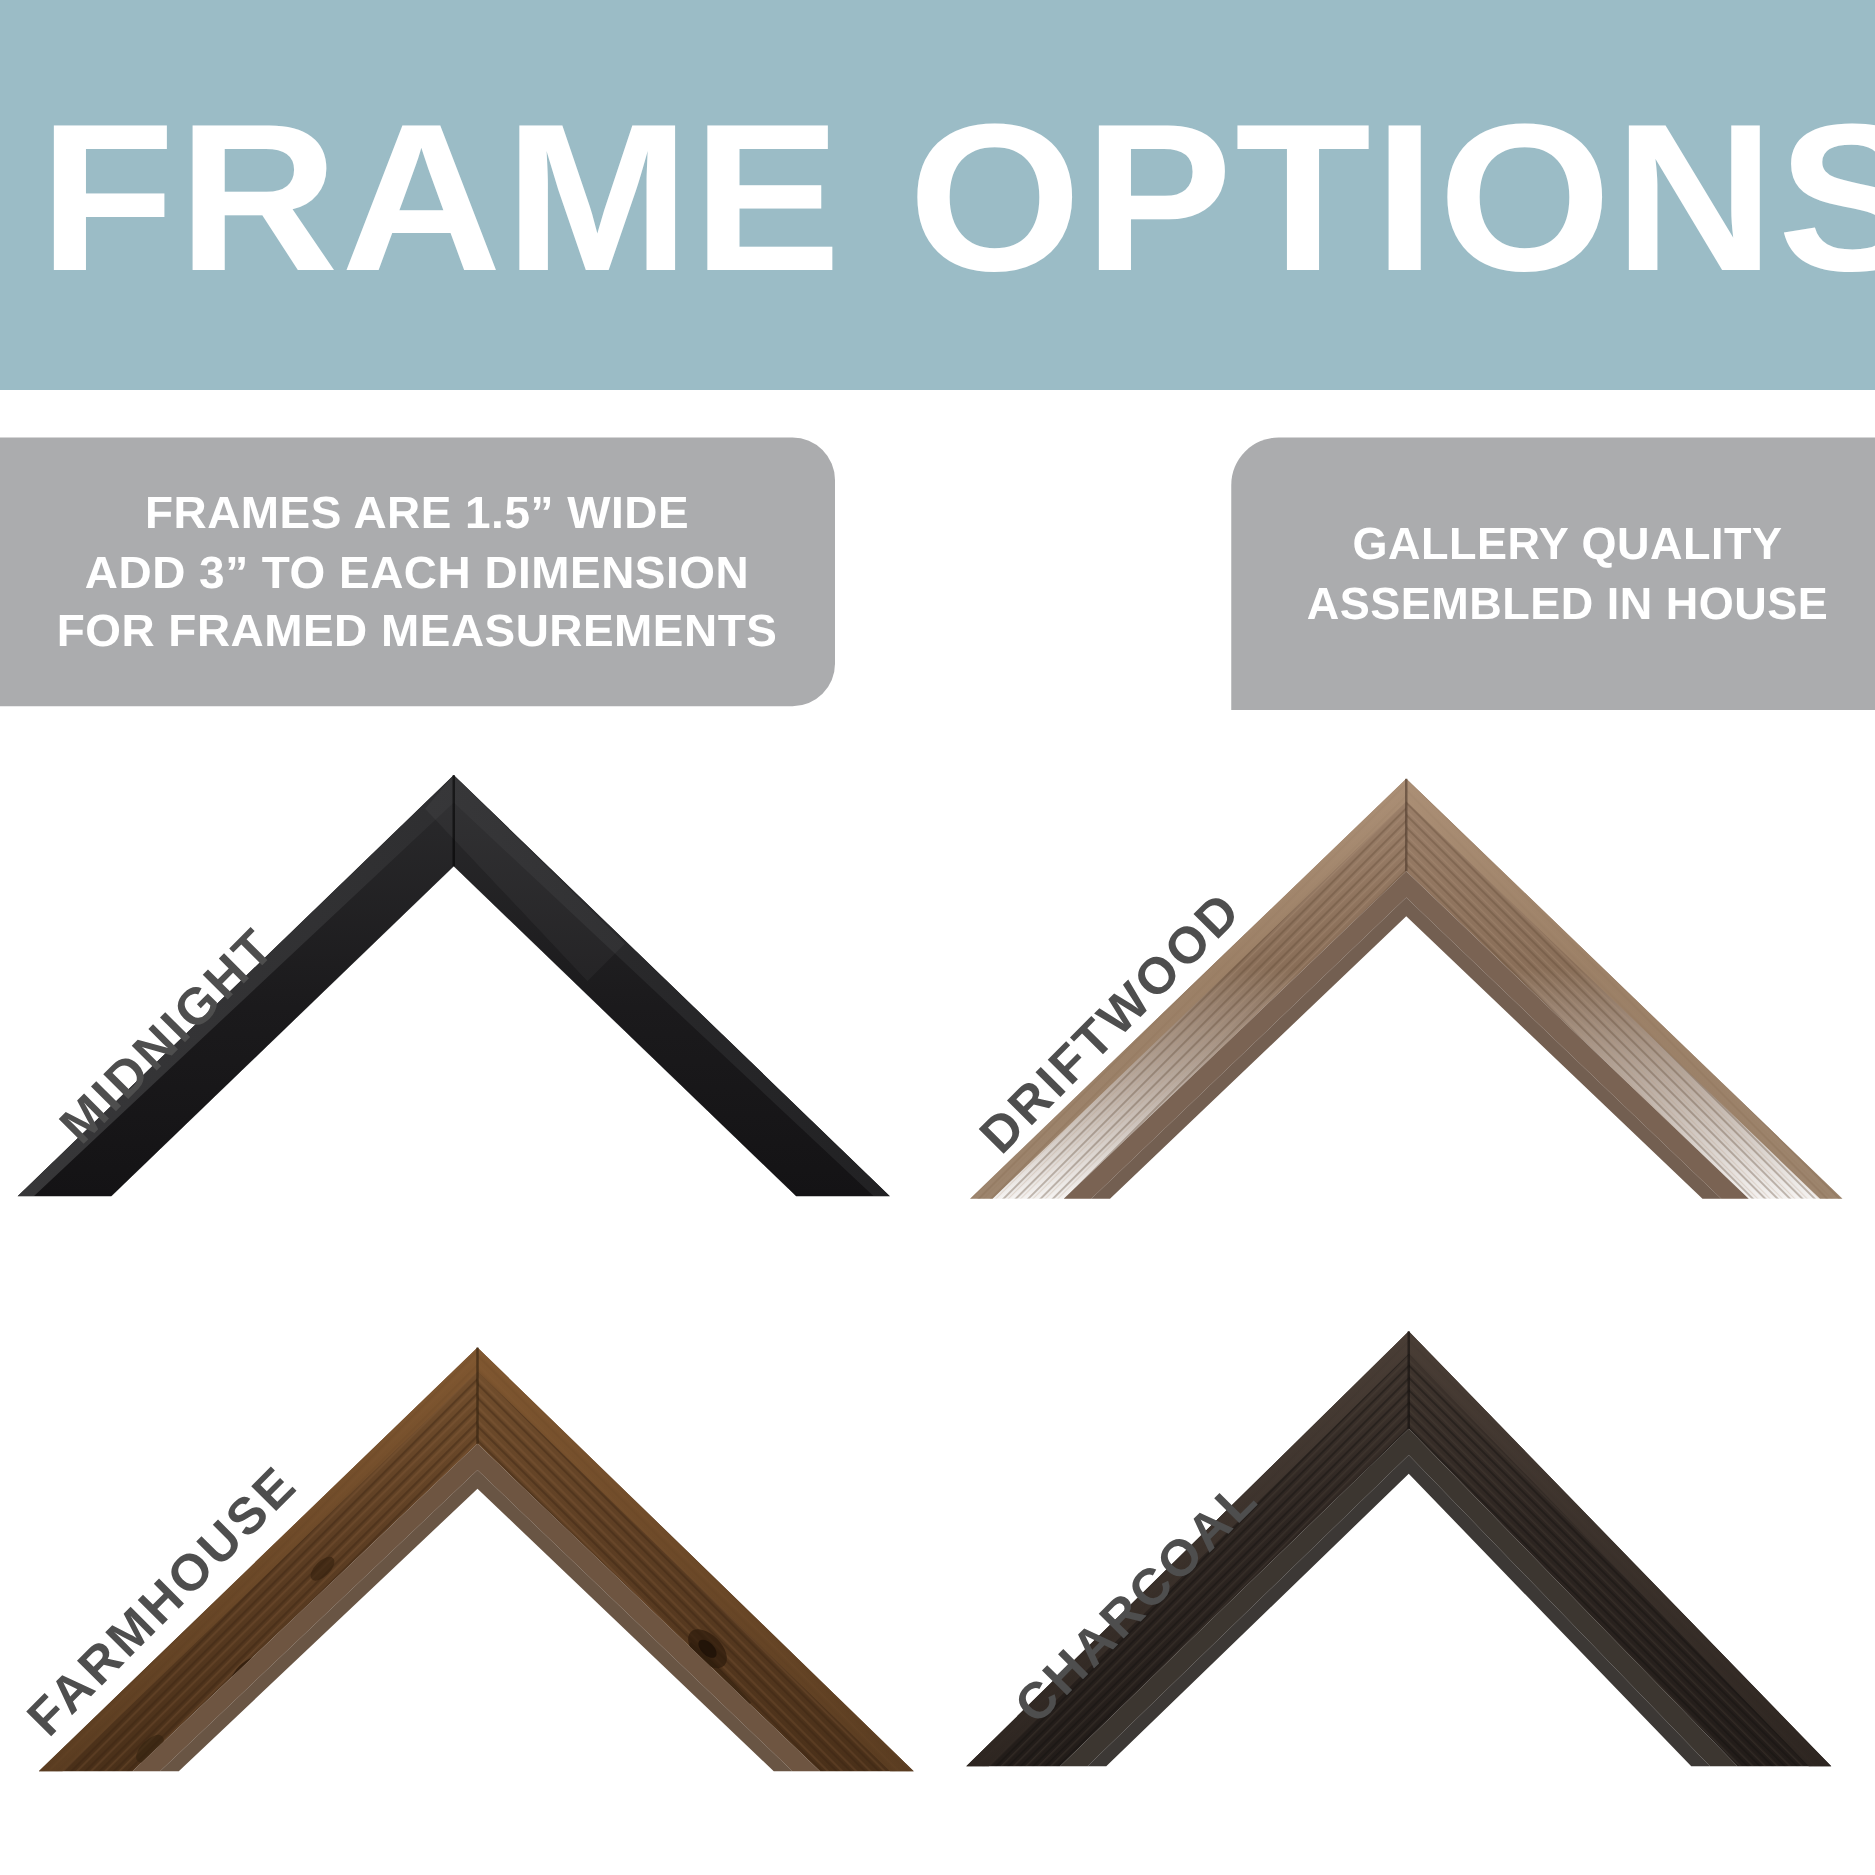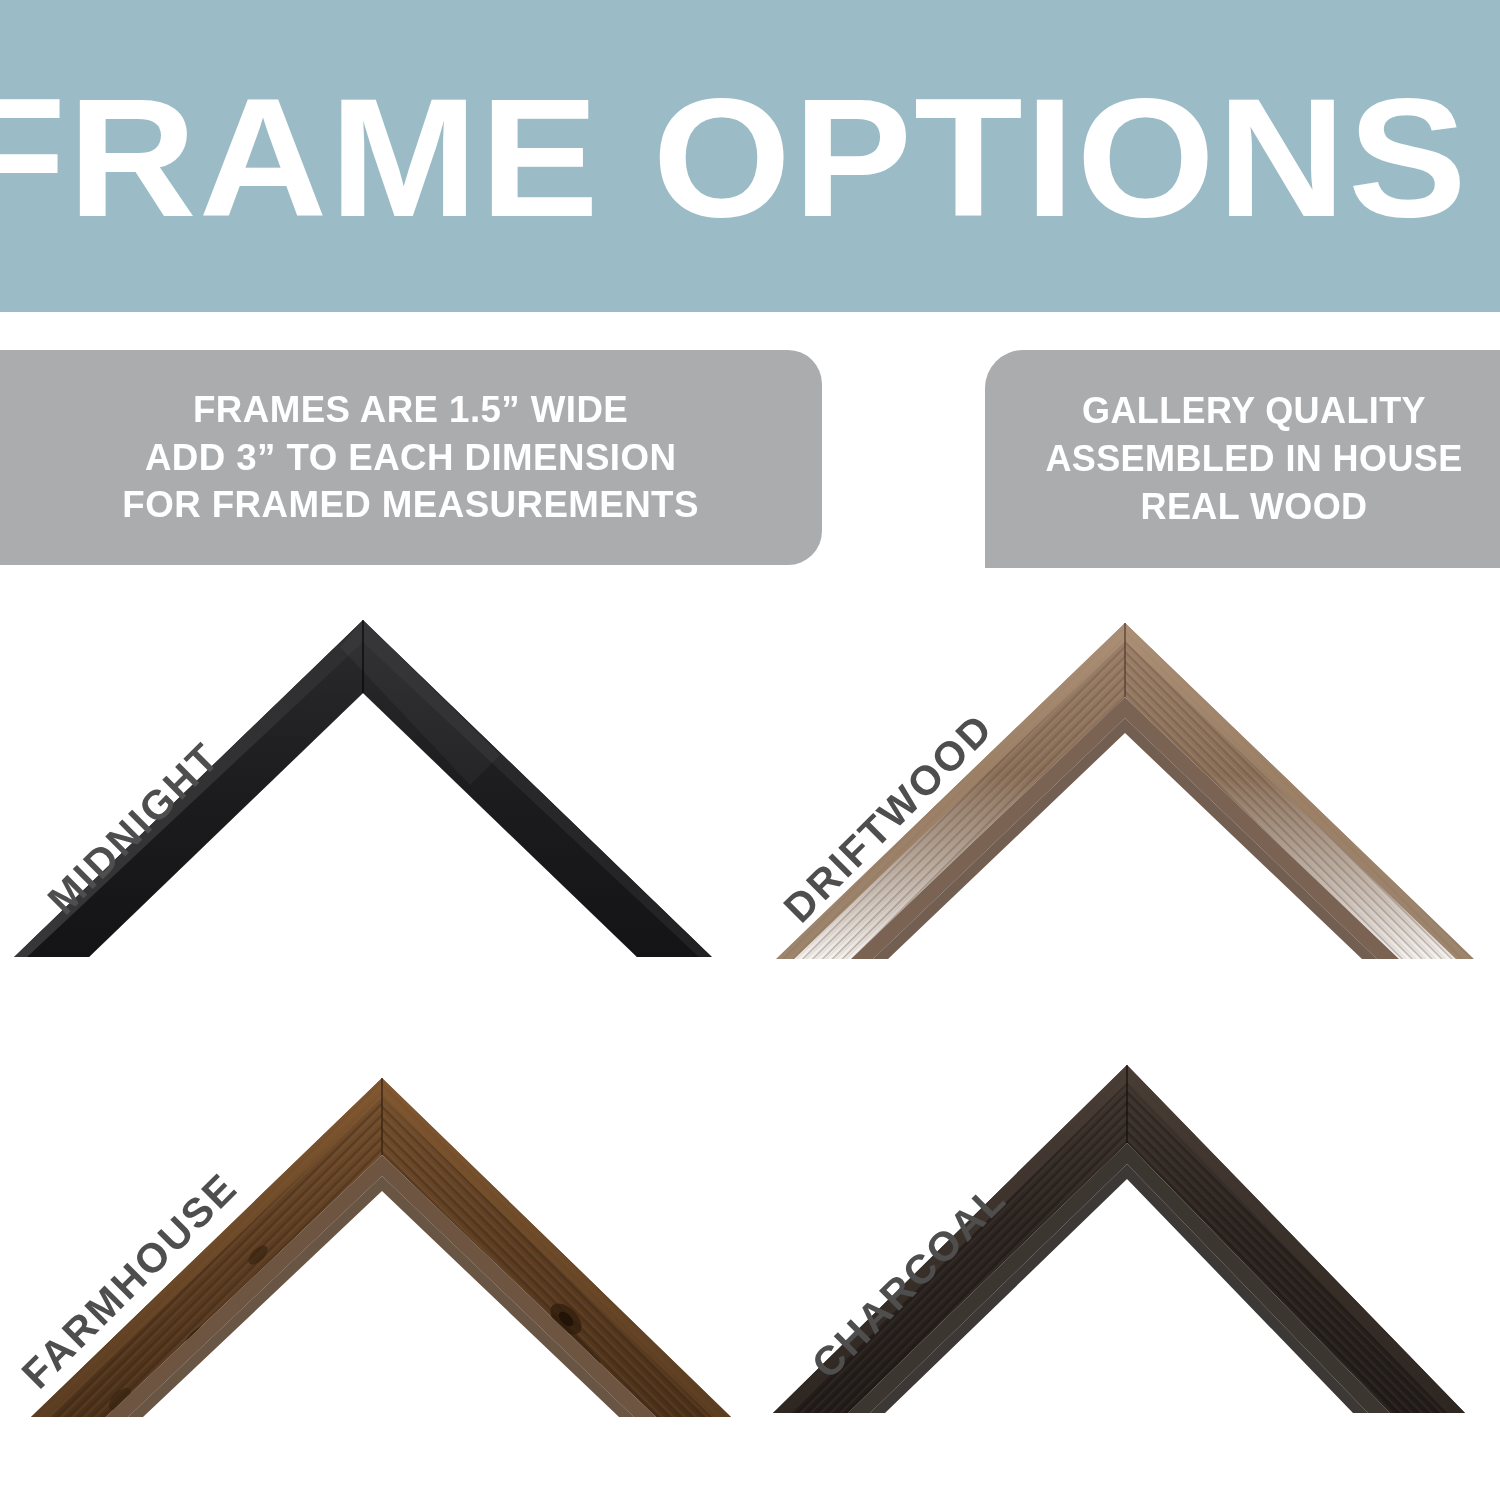--- a/index.html
+++ b/index.html
@@ -8,21 +8,21 @@
     background:#FFFFFF;
     font-family:"Liberation Sans", sans-serif;
     position:relative;
     overflow:hidden;
   }
 
   
   .banner{
     position:absolute; left:0; top:0; width:1500px; height:312px;
     background:#9BBCC6;
-    display:flex; align-items:center; justify-content:flex-start;
+    display:flex; align-items:center; justify-content:flex-end;
   }
   .banner-title{
     color:#FFFFFF;
     font-family:"Liberation Sans", sans-serif;
     font-weight:700;
     font-size:168px;
     line-height:0.95;
     letter-spacing:2px;
     transform:scaleX(1.06);
     text-align:center;
@@ -31,21 +31,21 @@
   }
 
   
   .info-box{
     position:absolute;
     background:#ABACAE;
     display:flex; align-items:center; justify-content:center;
     text-align:center;
   }
   .info-left{
-    left:0; top:350px; width:822px; height:215px;
+    left:0; top:350px; width:668px; height:215px;
     border-radius:0 34px 34px 0;
   }
   .info-right{
     left:985px; top:350px; width:538px; height:218px;
     border-radius:38px 0 0 0;
   }
   .info-text{
     color:#FFFFFF;
     font-weight:700;
     font-size:36px;
@@ -99,21 +99,20 @@
     <div>FRAMES ARE 1.5” WIDE</div>
     <div>ADD 3” TO EACH DIMENSION</div>
     <div>FOR FRAMED MEASUREMENTS</div>
   </div>
 </div>
 
 <div class="info-box info-right">
   <div class="info-text">
     <div>GALLERY QUALITY</div>
     <div>ASSEMBLED IN HOUSE</div>
-    <div>REAL WOOD</div>
   </div>
 </div>
 
 <div class="frame-grid">
 
   <div class="frame-cell cell-0">
     <div class="frame-art">
       <svg viewBox="0 0 750 410" preserveAspectRatio="none">
         <defs>
           <linearGradient id="g0face" x1="0" y1="0" x2="0" y2="1">

